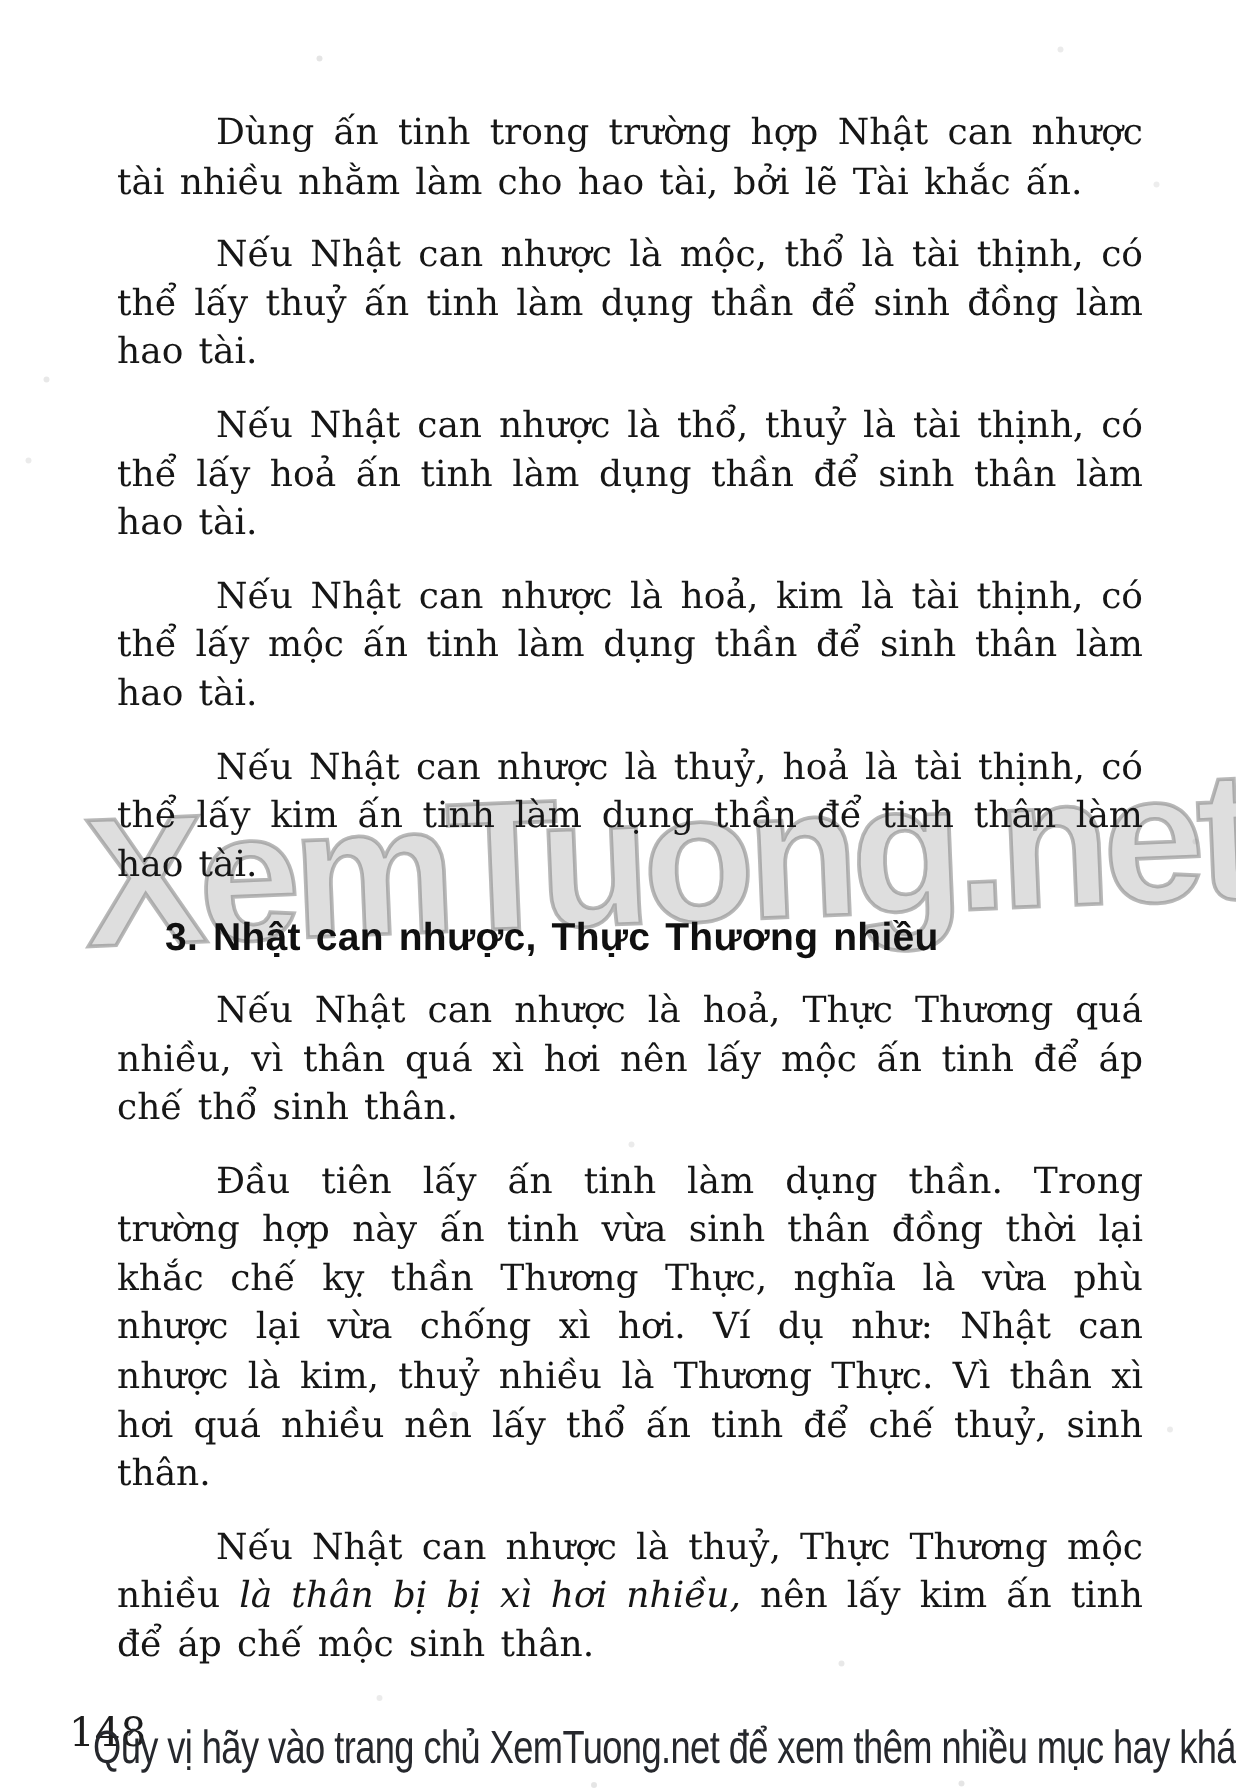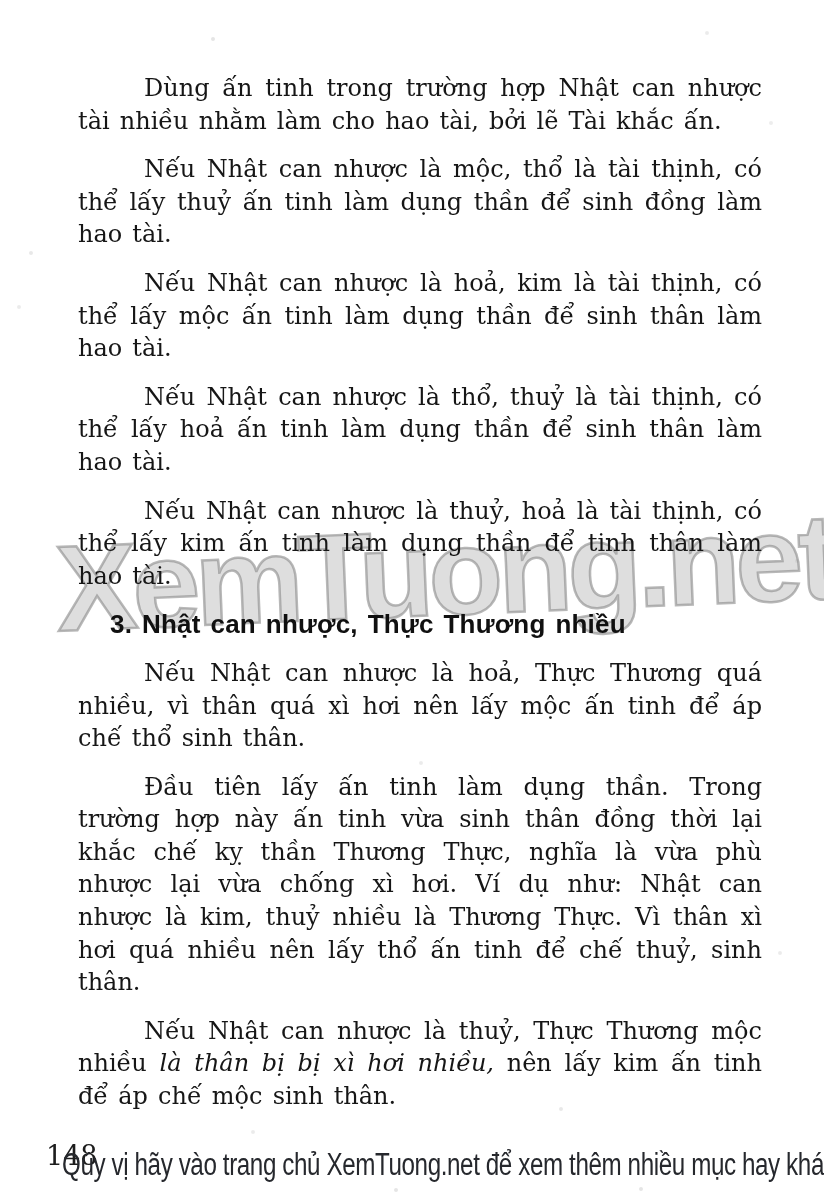--- a/index.html
+++ b/index.html
@@ -101,22 +101,22 @@
 
 <div class="page">
 
   <div class="specks"></div>
 
   <div class="watermark">XemTuong.net</div>
 
   <main class="text-block">
     <p>Dùng ấn tinh trong trường hợp Nhật can nhược tài nhiều nhằm làm cho hao tài, bởi lẽ Tài khắc ấn.</p>
     <p>Nếu Nhật can nhược là mộc, thổ là tài thịnh, có thể lấy thuỷ ấn tinh làm dụng thần để sinh đồng làm hao tài.</p>
+    <p>Nếu Nhật can nhược là thổ, thuỷ là tài thịnh, có thể lấy hoả ấn tinh làm dụng thần để sinh thân làm hao tài.</p>
     <p>Nếu Nhật can nhược là hoả, kim là tài thịnh, có thể lấy mộc ấn tinh làm dụng thần để sinh thân làm hao tài.</p>
-    <p>Nếu Nhật can nhược là thổ, thuỷ là tài thịnh, có thể lấy hoả ấn tinh làm dụng thần để sinh thân làm hao tài.</p>
     <p>Nếu Nhật can nhược là thuỷ, hoả là tài thịnh, có thể lấy kim ấn tinh làm dụng thần để tinh thân làm hao tài.</p>
 
     <h2>3. Nhật can nhược, Thực Thương nhiều</h2>
 
     <p>Nếu Nhật can nhược là hoả, Thực Thương quá nhiều, vì thân quá xì hơi nên lấy mộc ấn tinh để áp chế thổ sinh thân.</p>
     <p>Đầu tiên lấy ấn tinh làm dụng thần. Trong trường hợp này ấn tinh vừa sinh thân đồng thời lại khắc chế kỵ thần Thương Thực, nghĩa là vừa phù nhược lại vừa chống xì hơi. Ví dụ như: Nhật can nhược là kim, thuỷ nhiều là Thương Thực. Vì thân xì hơi quá nhiều nên lấy thổ ấn tinh để chế thuỷ, sinh thân.</p>
 
     <p><span>Nếu Nhật can nhược là thuỷ, Thực Thương mộc nhiều </span><em>là thân bị bị xì hơi nhiều,</em><span> nên lấy kim ấn tinh để áp chế mộc sinh thân.</span></p>
   </main>
 

